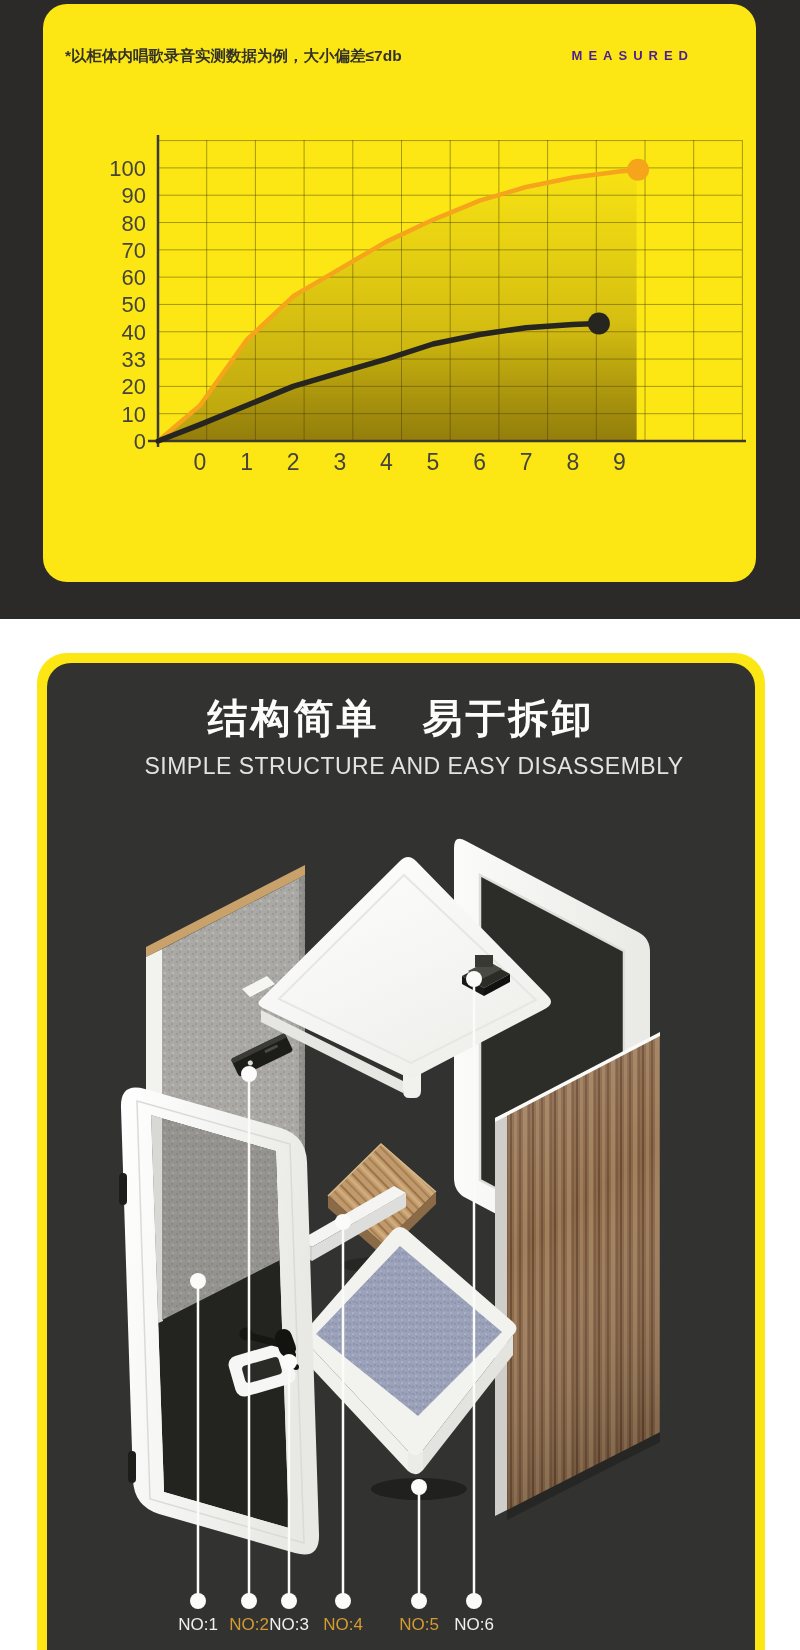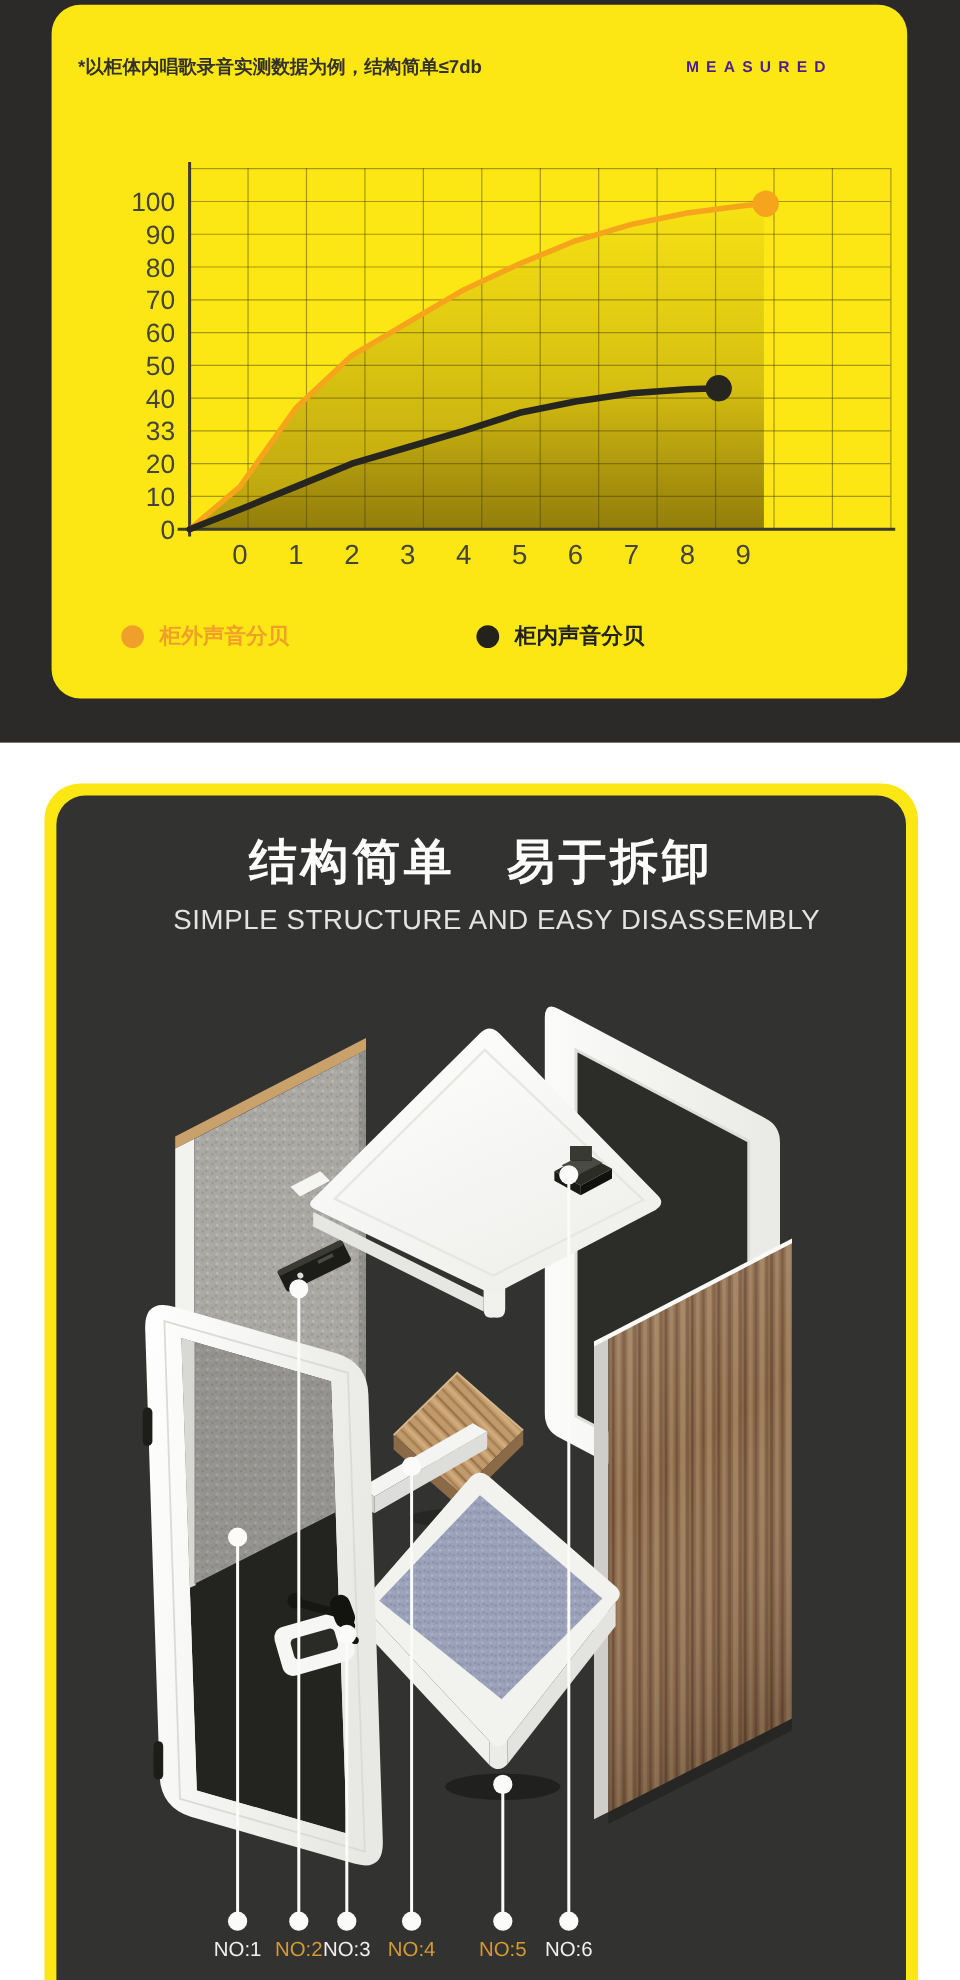--- a/index.html
+++ b/index.html
@@ -36,21 +36,21 @@
   .illu-svg{position:absolute;left:0;top:120px;}
   .part-label{font-family:"Liberation Sans","DejaVu Sans",sans-serif;font-size:17px;}
   .leader{stroke:#fbfbf9;stroke-width:2.5;}
   .leader-dot{fill:#fbfbf9;}
 </style>
 </head>
 <body>
 
 <div class="top-section">
   <div class="measure-card">
-    <div class="note">*以柜体内唱歌录音实测数据为例，结构简单≤7db</div>
+    <div class="note">*以柜体内唱歌录音实测数据为例，大小偏差≤7db</div>
     <div class="badge">MEASURED</div>
     <svg class="chart-svg" id="chart" width="713" height="578" viewBox="0 0 713 578">
       <defs>
         <linearGradient id="gradO" x1="0" y1="0" x2="0" y2="1">
           <stop offset="0" stop-color="rgba(105,75,5,0.03)"></stop>
           <stop offset="1" stop-color="rgba(90,64,6,0.42)"></stop>
         </linearGradient>
         <linearGradient id="gradB" x1="0" y1="0" x2="0" y2="1">
           <stop offset="0" stop-color="rgba(60,45,5,0)"></stop>
           <stop offset="1" stop-color="rgba(60,45,5,0.30)"></stop>
@@ -102,30 +102,20 @@
         <text x="203.6" y="466" class="xtick" text-anchor="middle">1</text>
         <text x="250.2" y="466" class="xtick" text-anchor="middle">2</text>
         <text x="296.8" y="466" class="xtick" text-anchor="middle">3</text>
         <text x="343.4" y="466" class="xtick" text-anchor="middle">4</text>
         <text x="390" y="466" class="xtick" text-anchor="middle">5</text>
         <text x="436.6" y="466" class="xtick" text-anchor="middle">6</text>
         <text x="483.2" y="466" class="xtick" text-anchor="middle">7</text>
         <text x="529.8" y="466" class="xtick" text-anchor="middle">8</text>
         <text x="576.4000000000001" y="466" class="xtick" text-anchor="middle">9</text>
       </svg>
-    <div class="legend">
-      <span class="leg-item" style="left:58px">
-        <i class="leg-dot" style="background: rgb(240, 160, 42);"></i>
-        <span class="leg-label" style="color: rgb(240, 160, 42);">柜外声音分贝</span>
-      </span>
-      <span class="leg-item" style="left:354px">
-        <i class="leg-dot" style="background: rgb(35, 34, 28);"></i>
-        <span class="leg-label" style="color: rgb(35, 34, 28);">柜内声音分贝</span>
-      </span>
-    </div>
   </div>
 </div>
 
 <div class="bottom-section">
   <div class="structure-outer">
     <div class="structure-inner">
       <h2 class="s-title">结构简单　易于拆卸</h2>
       <div class="s-subtitle">SIMPLE STRUCTURE AND EASY DISASSEMBLY</div>
 
       <svg class="illu-svg" width="708" height="867" viewBox="0 0 708 867">

